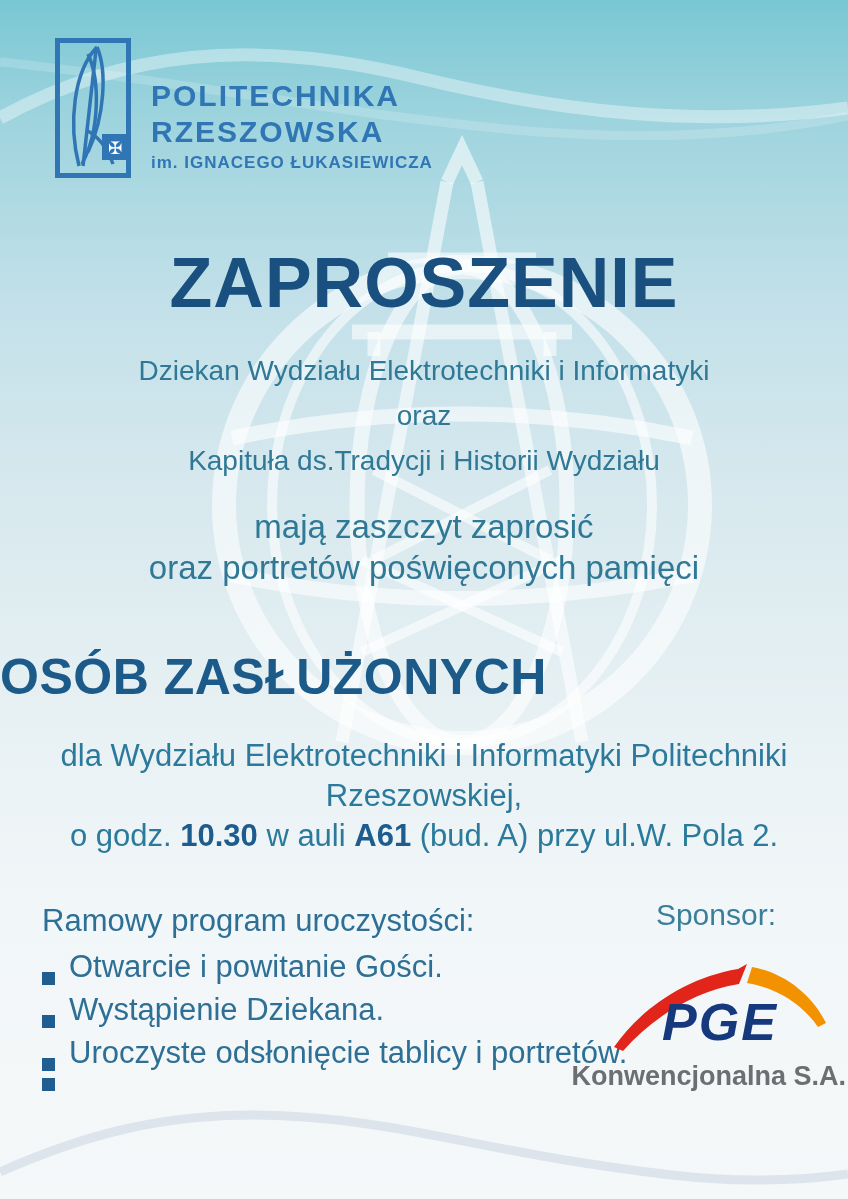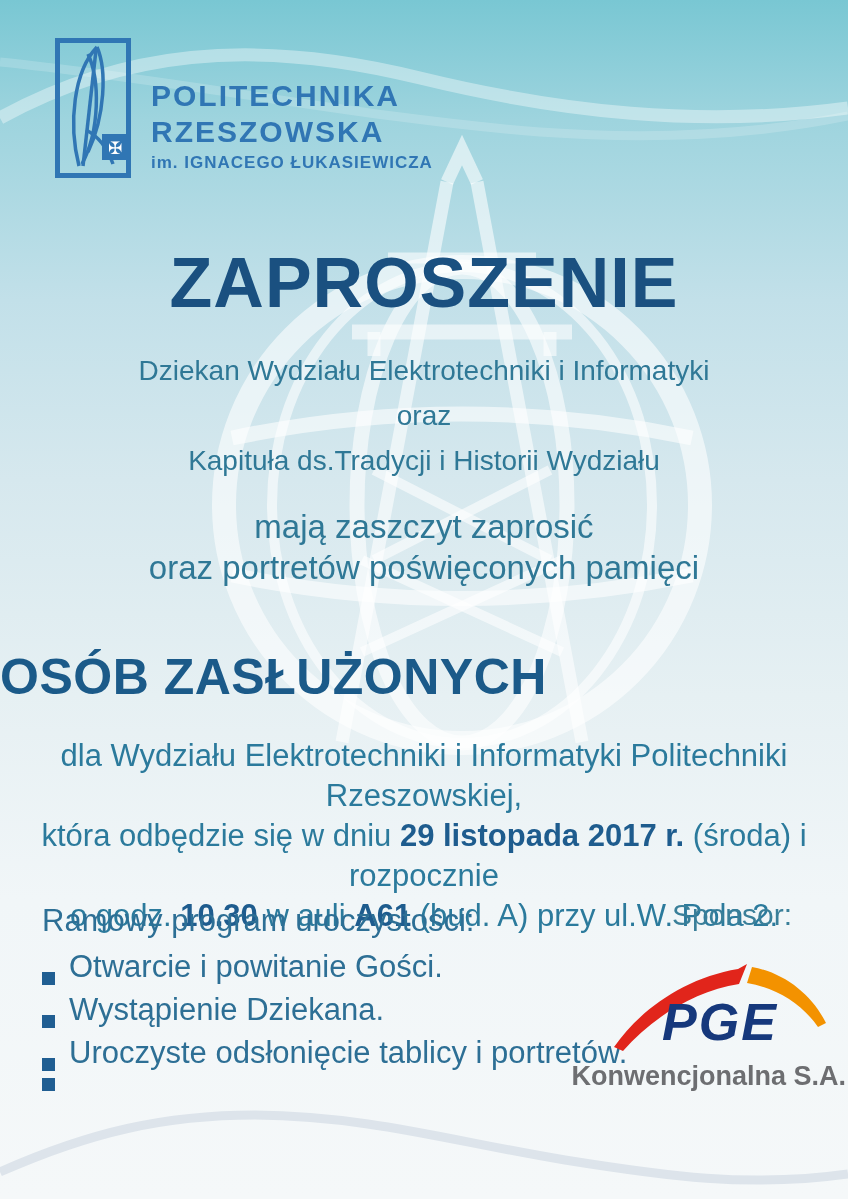--- a/index.html
+++ b/index.html
@@ -37,21 +37,21 @@
   #details-block strong{color:#1e5c8e;font-weight:700;}
 
   
   #program-block{left:42px;top:903px;color:#2d6f95;font-size:31px;z-index:3;}
   #program-heading{margin-bottom:10px;}
   .program-item{display:flex;align-items:flex-end;margin-top:7px;}
   .bullet{width:13px;height:13px;background:#205e92;margin-right:14px;flex:0 0 auto;}
   .program-item:last-child .bullet{align-self:flex-end;margin-bottom:6px;}
 
   
-  #sponsor-label{right:56px;top:898px;font-size:30px;color:#3a7f99;z-index:3;text-align:right;}
+  #sponsor-label{right:72px;top:898px;font-size:30px;color:#3a7f99;z-index:3;text-align:right;}
   #pge-logo{left:608px;top:948px;width:226px;height:108px;z-index:3;}
   #sponsor-name{right:2px;top:1060px;width:300px;text-align:right;
     color:#6d6e71;font-weight:700;font-size:27px;line-height:33px;z-index:3;}
 </style>
 </head>
 <body>
 
 <svg id="decor" viewBox="0 0 848 1199" xmlns="http://www.w3.org/2000/svg">
   <g>
     <path d="M 0,118 C 120,52 250,36 420,78 C 560,112 700,128 848,108" stroke="rgba(255,255,255,0.38)" stroke-width="13" fill="none"></path>
@@ -114,21 +114,20 @@
 
 <div id="invite-block" class="abs layer center-block">
   <div>mają zaszczyt zaprosić</div>
   <div>oraz portretów poświęconych pamięci</div>
 </div>
 
 <div id="honorees-heading" class="abs layer">OSÓB ZASŁUŻONYCH</div>
 
 <div id="details-block" class="abs layer">
   <div>dla Wydziału Elektrotechniki i Informatyki Politechniki Rzeszowskiej,</div>
-  <div><span>która odbędzie się w dniu </span><strong>29 listopada 2017 r.</strong><span> (środa) i rozpocznie</span></div>
   <div><span>o godz. </span><strong>10.30</strong><span> w auli </span><strong>A61</strong><span> (bud. A) przy ul.W. Pola 2.</span></div>
 </div>
 
 <div id="program-block" class="abs">
   <div id="program-heading">Ramowy program uroczystości:</div>
   <div class="program-item">
     <span class="bullet"></span>
     <span>Otwarcie i powitanie Gości.</span>
   </div>
   <div class="program-item">

